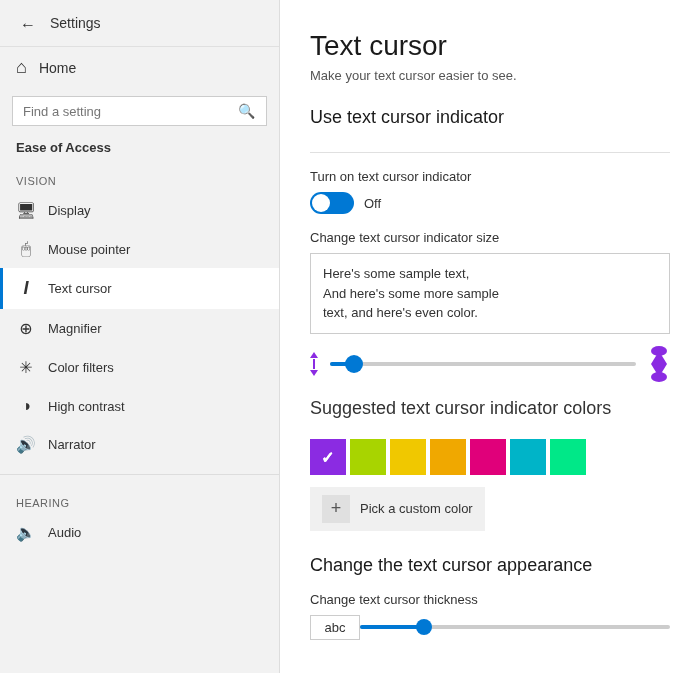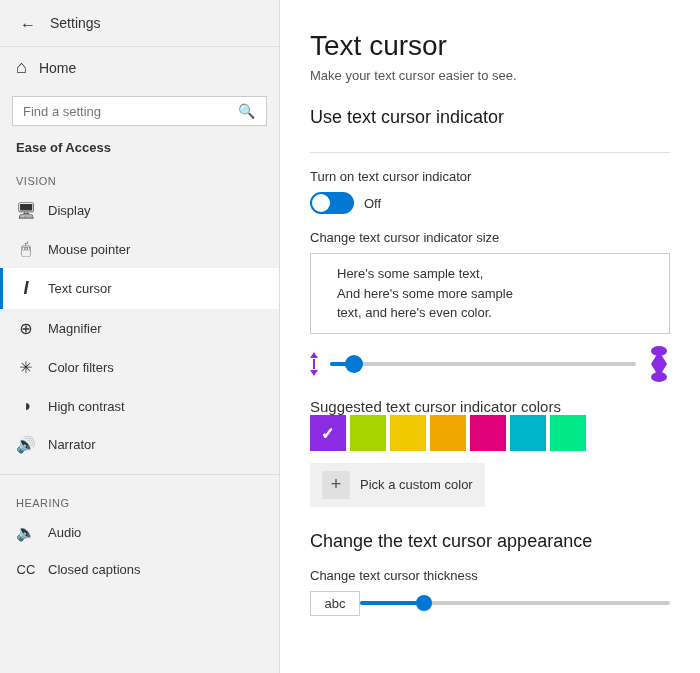--- a/index.html
+++ b/index.html
@@ -161,21 +161,21 @@
       left: 2px;
     }
     .toggle-off-text {
       font-size: 13px;
       color: #333;
     }
 
     
     .text-sample-box {
       border: 1px solid #ccc;
-      padding: 10px 26px;
+      padding: 10px 12px;
       margin-bottom: 12px;
       font-size: 13px;
       color: #333;
       line-height: 1.5;
       background: white;
     }
 
     
     .slider-row {
       display: flex;
@@ -226,23 +226,23 @@
     }
     .cursor-indicator-icon {
       display: flex;
       flex-direction: column;
       align-items: center;
       gap: 1px;
     }
 
     
     .colors-label {
-      font-size: 15px;
-      color: #333;
-      margin-bottom: 0;
+      font-size: 18px;
+      color: #333;
+      margin-bottom: 20px;
     }
     .color-swatches {
       display: flex;
       gap: 4px;
       margin-bottom: 12px;
       align-items: center;
     }
     .swatch {
       width: 36px;
       height: 36px;
@@ -383,24 +383,20 @@
   </div>
 
   <div class="divider"></div>
 
   <div class="section-label">Hearing</div>
 
   <div class="nav-item">
     <span class="nav-icon">🔈</span>
     <span>Audio</span>
   </div>
-  <div class="nav-item">
-    <span class="nav-icon" style="font-size:13px;">CC</span>
-    <span>Closed captions</span>
-  </div>
 </div>
 
 <div class="main">
   <h1 class="page-title">Text cursor</h1>
   <p class="page-subtitle">Make your text cursor easier to see.</p>
 
   <h2 class="section-heading">Use text cursor indicator</h2>
 
   <p class="setting-label">Turn on text cursor indicator</p>
   <div class="toggle-row">

